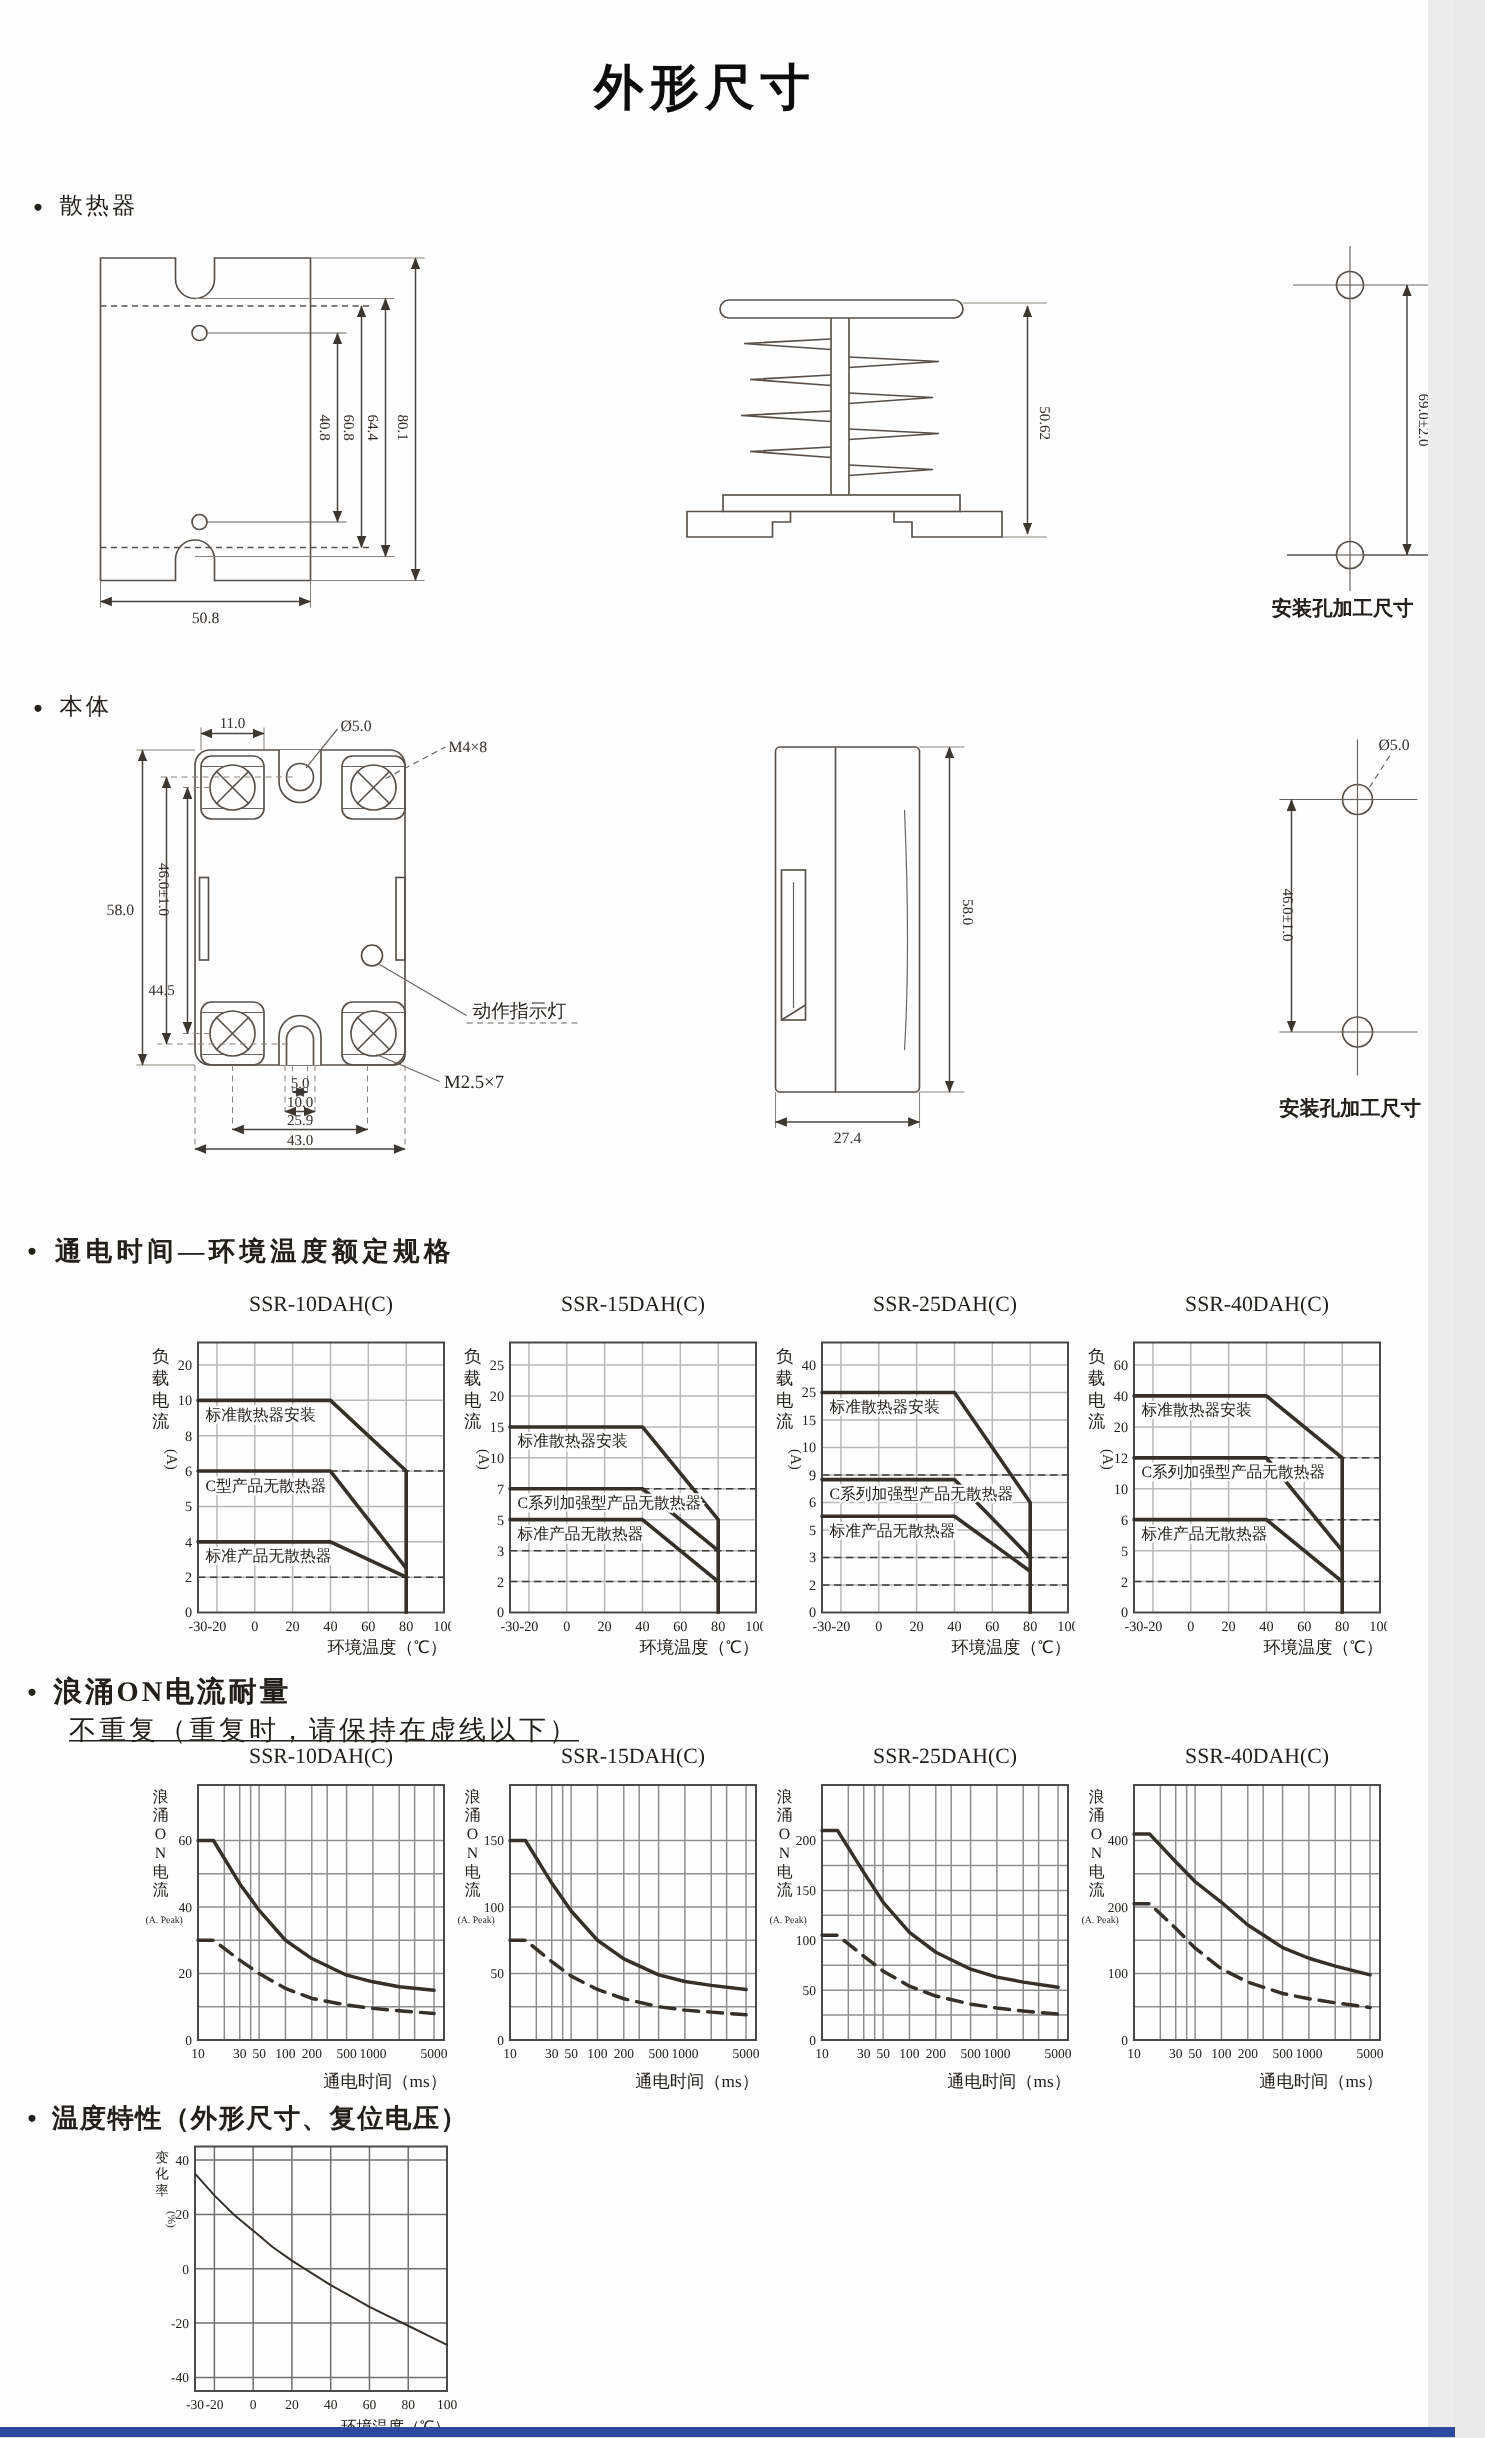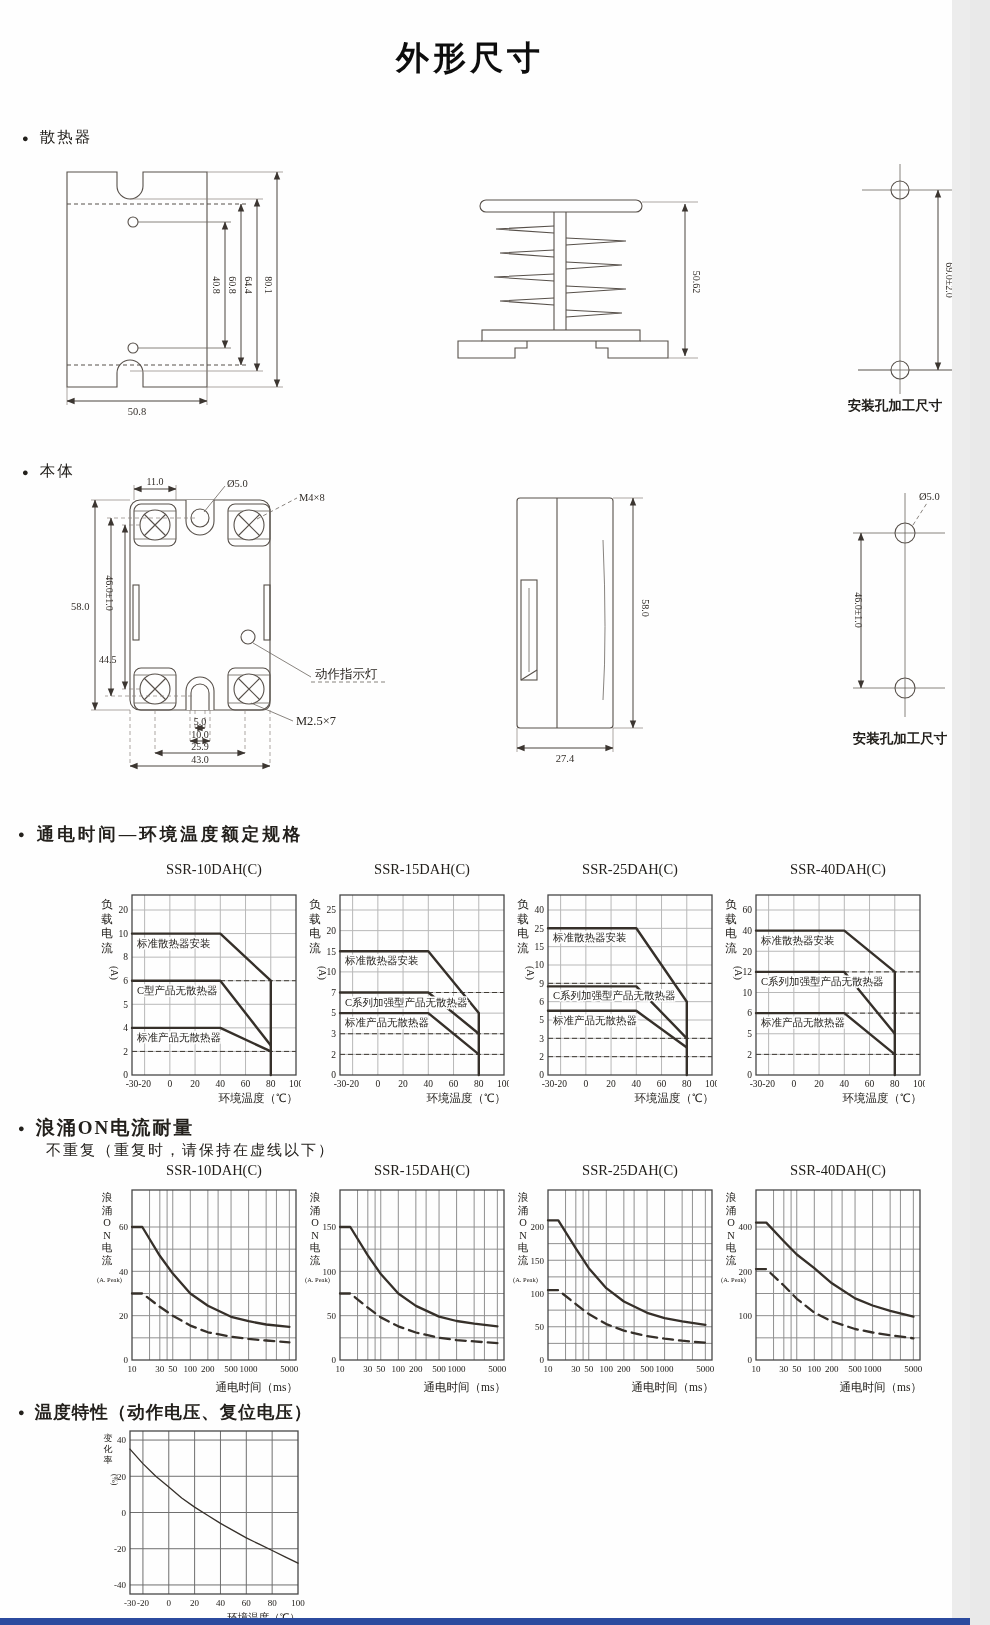--- a/index.html
+++ b/index.html
@@ -9,21 +9,21 @@
   .bottom-bar{position:absolute;left:0;bottom:0;width:972px;height:7px;background:#2b4a9e;}
   .main-title{position:absolute;left:0;right:30px;top:36px;text-align:center;
               font-family:"Liberation Sans",sans-serif;font-weight:bold;font-size:33px;
               letter-spacing:4px;color:#0d0d0d;}
   .bullet-h{position:absolute;display:flex;align-items:center;white-space:nowrap;}
   .bullet-h .dot{font-size:11px;margin-right:9px;}
   .h-small{font-size:15.5px;letter-spacing:2px;}
   .h-load{font-size:17.5px;font-weight:bold;letter-spacing:3px;}
   .h-surge{font-size:19px;font-weight:bold;letter-spacing:2px;}
   .h-temp{font-size:17.5px;font-weight:bold;letter-spacing:1px;}
-  .sub-note{position:absolute;font-size:15px;letter-spacing:2px;white-space:nowrap;}
+  .sub-note{position:absolute;font-size:18px;letter-spacing:2px;white-space:nowrap;text-decoration:underline;}
   .draw{position:absolute;}
   .chart-mount{position:absolute;}
   
   .dl{stroke:#57504a;stroke-width:1.1;fill:none;}
   .dlf{stroke:#57504a;stroke-width:1.1;fill:#fefefe;}
   .thin{stroke:#6b645e;stroke-width:.8;fill:none;}
   .dsh{stroke-dasharray:4 3;}
   .dim{stroke:#4a443e;stroke-width:1;fill:none;marker-start:url(#arr);marker-end:url(#arr);}
   .ext{stroke:#8a837c;stroke-width:.7;fill:none;}
   .dimt{font-family:"Liberation Serif",serif;font-size:10px;fill:#332e29;}
@@ -635,21 +635,21 @@
         <text x="12" y="73" text-anchor="middle" font-size="10.5" font-family="&quot;Liberation Serif&quot;, serif" fill="#23201c">O</text>
         <text x="12" y="85.5" text-anchor="middle" font-size="10.5" font-family="&quot;Liberation Serif&quot;, serif" fill="#23201c">N</text>
         <text x="12" y="98" text-anchor="middle" font-size="10.5" font-family="&quot;Liberation Serif&quot;, serif" fill="#23201c">电</text>
         <text x="12" y="110.5" text-anchor="middle" font-size="10.5" font-family="&quot;Liberation Serif&quot;, serif" fill="#23201c">流</text>
         <text x="2" y="129" text-anchor="start" font-size="6.5" font-family="&quot;Liberation Serif&quot;, serif" fill="#23201c">(A. Peak)</text>
         <text x="119" y="22" text-anchor="middle" font-size="14.5" font-family="&quot;Liberation Serif&quot;, serif" fill="#23201c">SSR-40DAH(C)</text>
       </svg></div>
 
   <div class="bullet-h h-temp" style="left:18px;top:1400px">
     <span class="dot">●</span>
-    <span>温度特性（动作电压、复位电压）</span>
+    <span>温度特性（外形尺寸、复位电压）</span>
   </div>
 
   <div class="chart-mount" id="chart-8" style="left:60px;top:1419px"><svg width="250" height="206">
         <line x1="82.92307692307692" y1="12" x2="82.92307692307692" y2="175" stroke="#6f6f6f" stroke-width="1"></line>
         <line x1="108.76923076923077" y1="12" x2="108.76923076923077" y2="175" stroke="#6f6f6f" stroke-width="1"></line>
         <line x1="134.6153846153846" y1="12" x2="134.6153846153846" y2="175" stroke="#6f6f6f" stroke-width="1"></line>
         <line x1="160.46153846153845" y1="12" x2="160.46153846153845" y2="175" stroke="#6f6f6f" stroke-width="1"></line>
         <line x1="186.30769230769232" y1="12" x2="186.30769230769232" y2="175" stroke="#6f6f6f" stroke-width="1"></line>
         <line x1="212.15384615384616" y1="12" x2="212.15384615384616" y2="175" stroke="#6f6f6f" stroke-width="1"></line>
         <line x1="70" y1="21.055555555555557" x2="238" y2="21.055555555555557" stroke="#6f6f6f" stroke-width="1"></line>

